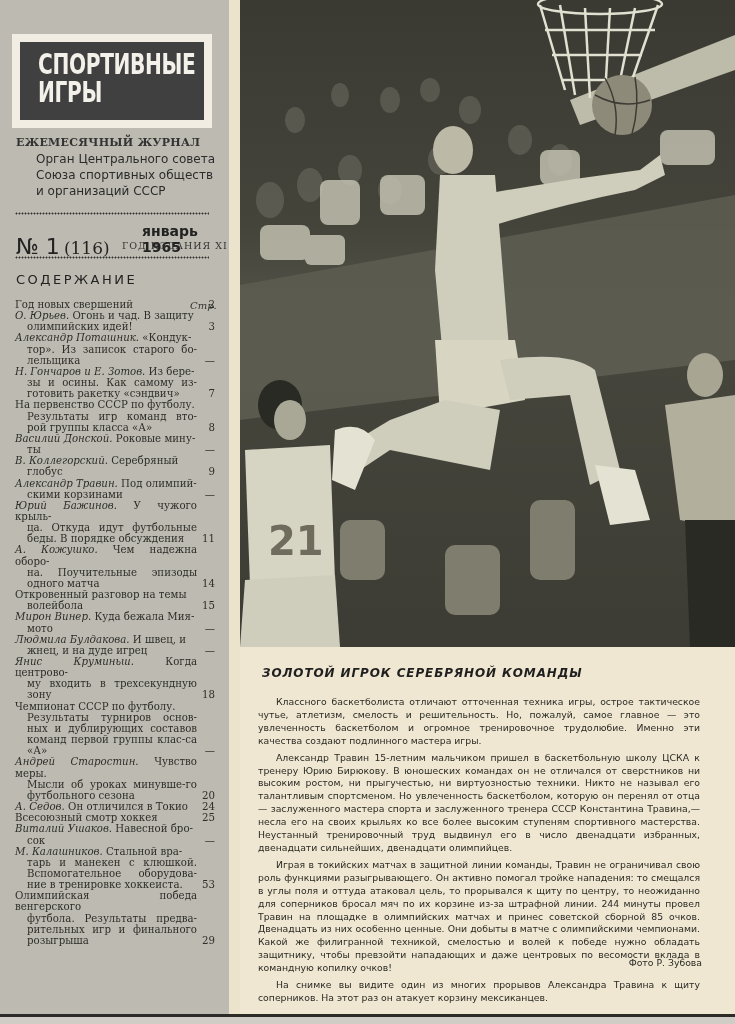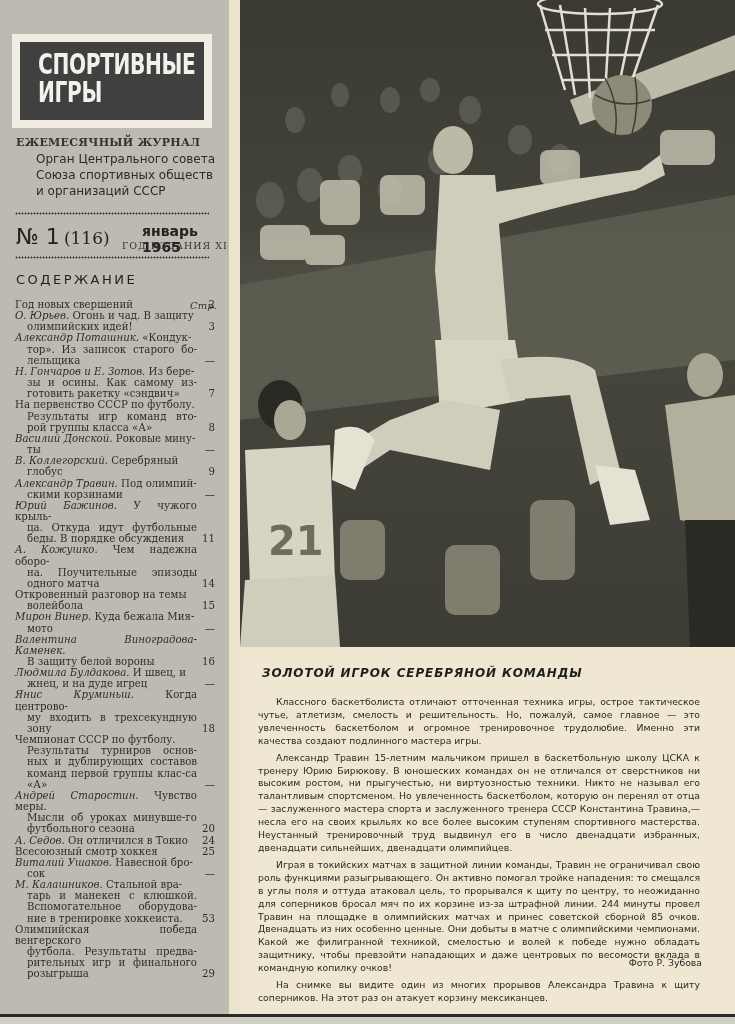--- a/index.html
+++ b/index.html
@@ -16,21 +16,21 @@
 
   #masthead { position: absolute; left: 12px; top: 34px; width: 200px; height: 94px; background: #f1ede2; padding: 8px; }
   #masthead-inner { width: 100%; height: 100%; background: #404040; padding: 9px 0 0 18px; }
   #masthead-inner div { color: #f4f1ea; font-family: "DejaVu Sans", sans-serif; font-weight: bold;
     font-size: 28px; line-height: 28px; letter-spacing: -0.5px; transform: scaleX(0.72); transform-origin: left top; white-space: nowrap; }
 
   #monthly { position: absolute; left: 16px; top: 136px; font-size: 11px; font-weight: bold; letter-spacing: 0.3px; color: #333; }
   #organ { position: absolute; left: 16px; top: 151px; font-family: "DejaVu Sans", sans-serif; font-size: 12px; line-height: 16px; color: #2b2b2b; margin-left: 20px; }
   .dotrule { position: absolute; left: 15px; width: 194px; height: 3px;
     background-image: radial-gradient(circle, #333 0.9px, transparent 1.1px); background-size: 3px 3px; }
-  #issue-no { position: absolute; left: 16px; top: 224px; font-family: "DejaVu Sans", sans-serif; font-size: 22px; color: #222; }
+  #issue-no { position: absolute; left: 16px; top: 234px; font-family: "DejaVu Sans", sans-serif; font-size: 22px; color: #222; }
   #issue-no .sub { font-family: "DejaVu Serif", serif; font-size: 17px; margin-left: 4px; }
   #issue-date { position: absolute; left: 142px; top: 223px; font-family: "DejaVu Sans", sans-serif; font-weight: bold; font-size: 14px; color: #222; }
   #issue-year { position: absolute; left: 122px; top: 240px; font-size: 9.5px; letter-spacing: 1px; color: #333; }
 
   #toc-title { position: absolute; left: 16px; top: 272px; font-family: "DejaVu Sans", sans-serif; font-size: 13px; letter-spacing: 2.5px; color: #222; }
   #toc-page-head { position: absolute; left: 190px; top: 300px; font-size: 10px; font-style: italic; color: #333; }
   #toc { position: absolute; left: 15px; top: 299px; width: 200px; }
   .toc-entry { position: relative; font-size: 10.2px; line-height: 11.15px; color: #2d2d29; padding-right: 18px; text-align: justify; }
   .toc-entry .au { font-style: italic; }
   .toc-entry .cont { display: block; padding-left: 12px; }
@@ -84,21 +84,20 @@
       <div class="toc-entry"><span class="au">Александр Поташник.</span> <span>«Кондук-</span><span class="cont">тор». Из записок старого бо-лельщика</span><span class="pg">—</span></div>
       <div class="toc-entry"><span class="au">Н. Гончаров и Е. Зотов.</span> <span>Из бере-</span><span class="cont">зы и осины. Как самому из-готовить ракетку «сэндвич»</span><span class="pg">7</span></div>
       <div class="toc-entry"><span>На первенство СССР по футболу.</span><span class="cont">Результаты игр команд вто-рой группы класса «А»</span><span class="pg">8</span></div>
       <div class="toc-entry"><span class="au">Василий Донской.</span> <span>Роковые мину-</span><span class="cont">ты</span><span class="pg">—</span></div>
       <div class="toc-entry"><span class="au">В. Коллегорский.</span> <span>Серебряный</span><span class="cont">глобус</span><span class="pg">9</span></div>
       <div class="toc-entry"><span class="au">Александр Травин.</span> <span>Под олимпий-</span><span class="cont">скими корзинами</span><span class="pg">—</span></div>
       <div class="toc-entry"><span class="au">Юрий Бажинов.</span> <span>У чужого крыль-</span><span class="cont">ца. Откуда идут футбольные беды. В порядке обсуждения</span><span class="pg">11</span></div>
       <div class="toc-entry"><span class="au">А. Кожушко.</span> <span>Чем надежна оборо-</span><span class="cont">на. Поучительные эпизоды одного матча</span><span class="pg">14</span></div>
       <div class="toc-entry"><span>Откровенный разговор на темы</span><span class="cont">волейбола</span><span class="pg">15</span></div>
       <div class="toc-entry"><span class="au">Мирон Винер.</span> <span>Куда бежала Мия-</span><span class="cont">мото</span><span class="pg">—</span></div>
-      <div class="toc-entry"><span class="au">Валентина Виноградова-Каменек.</span> <span class="cont">В защиту белой вороны</span><span class="pg">16</span></div>
       <div class="toc-entry"><span class="au">Людмила Булдакова.</span> <span>И швец, и</span><span class="cont">жнец, и на дуде игрец</span><span class="pg">—</span></div>
       <div class="toc-entry"><span class="au">Янис Круминьш.</span> <span>Когда центрово-</span><span class="cont">му входить в трехсекундную зону</span><span class="pg">18</span></div>
       <div class="toc-entry"><span>Чемпионат СССР по футболу.</span><span class="cont">Результаты турниров основ-ных и дублирующих составов команд первой группы клас-са «А»</span><span class="pg">—</span></div>
       <div class="toc-entry"><span class="au">Андрей Старостин.</span> <span>Чувство меры.</span><span class="cont">Мысли об уроках минувше-го футбольного сезона</span><span class="pg">20</span></div>
       <div class="toc-entry"><span class="au">А. Седов.</span> <span>Он отличился в Токио</span><span class="pg">24</span></div>
       <div class="toc-entry"><span>Всесоюзный смотр хоккея</span><span class="pg">25</span></div>
       <div class="toc-entry"><span class="au">Виталий Ушаков.</span> <span>Навесной бро-</span><span class="cont">сок</span><span class="pg">—</span></div>
       <div class="toc-entry"><span class="au">М. Калашников.</span> <span>Стальной вра-</span><span class="cont">тарь и манекен с клюшкой. Вспомогательное оборудова-ние в тренировке хоккеиста.</span><span class="pg">53</span></div>
       <div class="toc-entry"><span>Олимпийская победа венгерского</span><span class="cont">футбола. Результаты предва-рительных игр и финального розыгрыша</span><span class="pg">29</span></div>
     </div>

